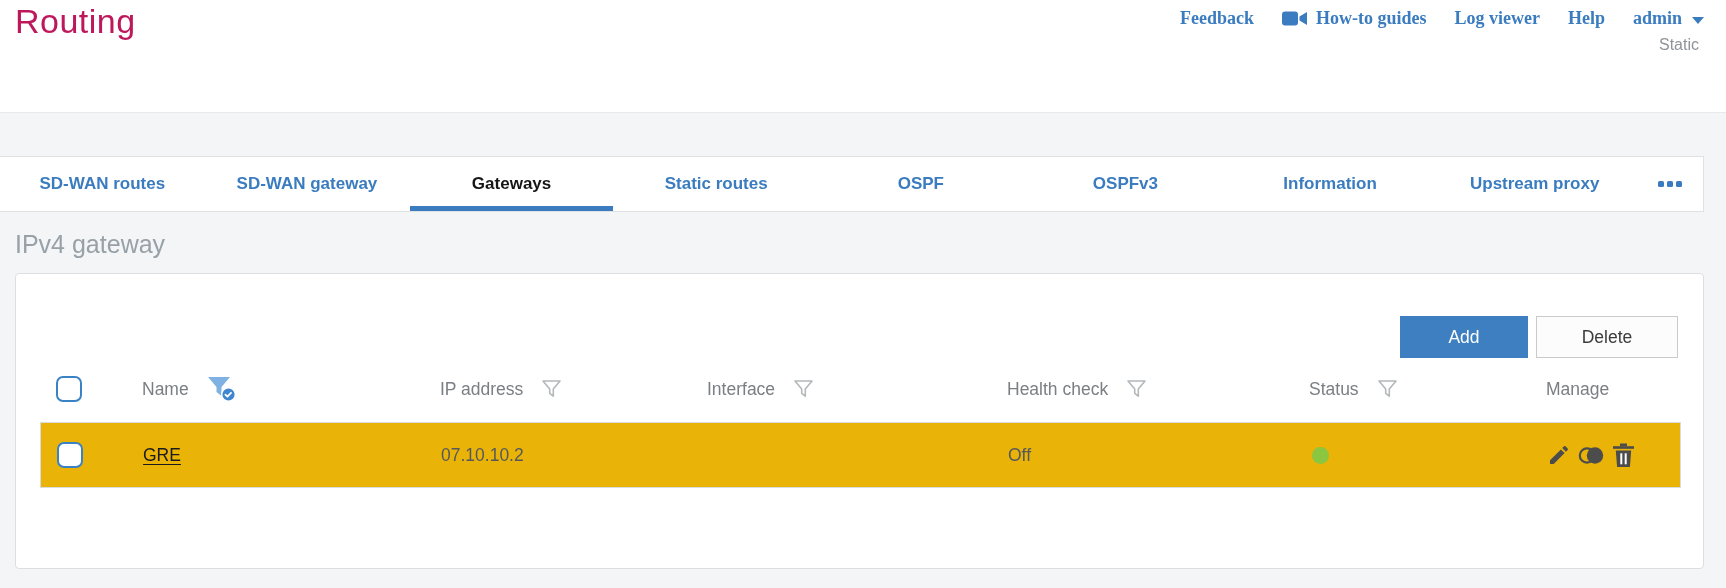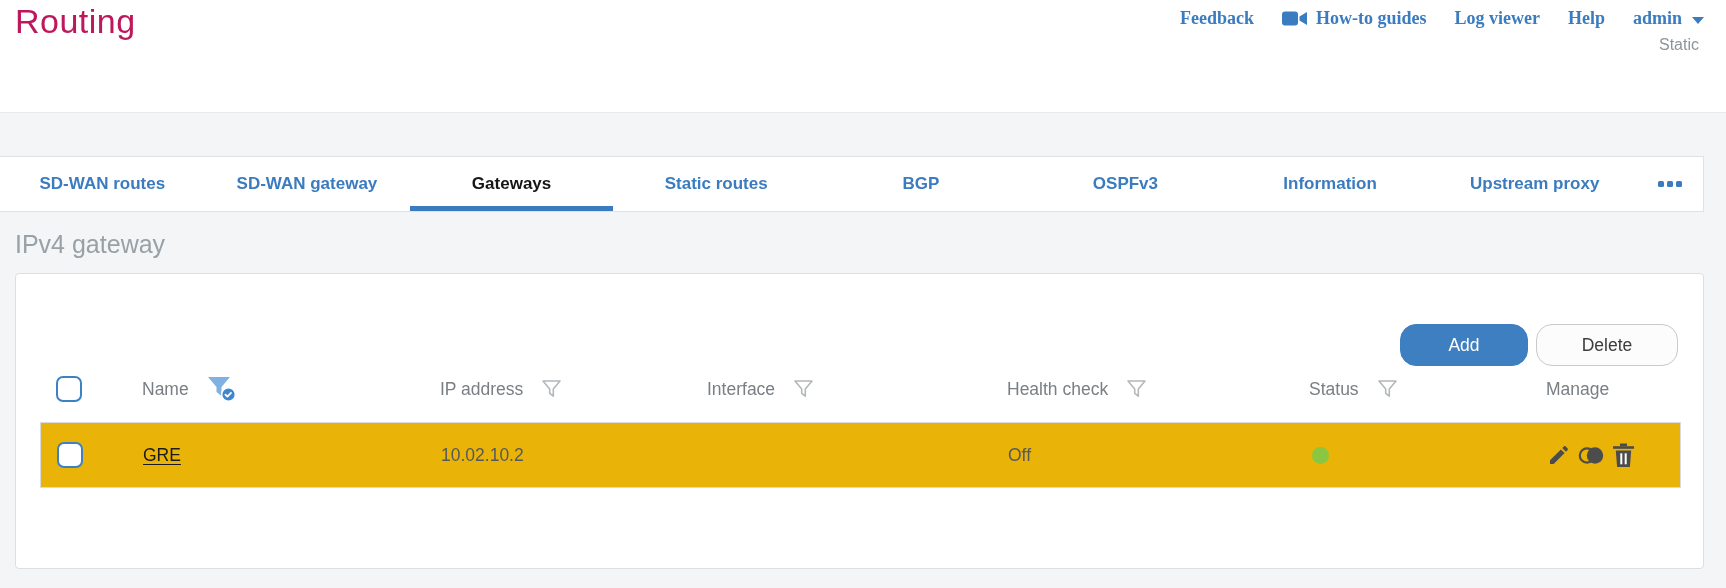--- a/index.html
+++ b/index.html
@@ -33,22 +33,22 @@
     background:var(--accent);}
   .tab-more{width:66px; display:flex; align-items:center; justify-content:center; gap:3px; cursor:pointer;}
   .tab-more i{width:6px; height:6px; border-radius:1.5px; background:var(--accent); display:block;}
   
   .section-heading{position:absolute; left:15px; top:230px; font-size:25px; font-weight:400;
     color:#97a1a7;}
   .card{position:absolute; left:15px; top:273px; width:1689px; height:296px; background:#fff;
     border:1px solid #dcdedf; border-radius:4px;}
   
   .toolbar{position:absolute; top:42px; right:25px; display:flex; gap:8px;}
-  .btn{height:42px; border-radius:16px; font-size:17.5px; font-family:inherit;
-    display:flex; align-items:center; justify-content:center; cursor:pointer;margin-top:8px;}
+  .btn{height:42px; border-radius:0; font-size:17.5px; font-family:inherit;
+    display:flex; align-items:center; justify-content:center; cursor:pointer;}
   .btn-primary{width:128px; background:var(--accent-btn); color:#fff; border:1px solid var(--accent-btn);}
   .btn-secondary{width:142px; background:#fcfcfc; color:#3c3c3c; border:1px solid #c8cacb;}
   
   .grid{display:grid; grid-template-columns:86px 298px 267px 300px 302px 237px 1fr;
     align-items:center;}
   .grid > div{padding-left:16px; display:flex; align-items:center;}
   .thead{position:absolute; left:24px; top:93px; width:1641px; height:44px;}
   .th{gap:18px; font-size:17.5px; color:#797f84;}
   .row-box{position:absolute; left:24px; top:148px; width:1641px; height:66px;
     background:#eab308; border:1px solid #d9dbdc;}
@@ -97,21 +97,21 @@
     </span>
   </div>
   <div class="brand">Static</div>
 </div>
 
 <div class="tabbar">
   <div class="tab">SD-WAN routes</div>
   <div class="tab">SD-WAN gateway</div>
   <div class="tab active">Gateways</div>
   <div class="tab">Static routes</div>
-  <div class="tab">BGP</div>
+  <div class="tab">OSPF</div>
   <div class="tab">OSPFv3</div>
   <div class="tab">Information</div>
   <div class="tab">Upstream proxy</div>
   <div class="tab-more">
     <i></i>
       <i></i>
       <i></i>
   </div>
 </div>
 
@@ -176,21 +176,21 @@
   </div>
 
   <div class="row-box">
     <div class="grid">
       <div>
         <span class="checkbox"></span>
       </div>
       <div class="cell">
         <span class="name-link">GRE</span>
       </div>
-      <div class="cell">10.02.10.2</div>
+      <div class="cell">07.10.10.2</div>
       <div class="cell"></div>
       <div class="cell">Off</div>
       <div>
         <span class="status-dot"></span>
       </div>
       <div class="actions">
         <span class="icon-btn">
           <svg width="24" height="24" viewBox="0 0 24 24">
               <path fill="#4c4c4c" d="M3 17.3V21h3.7L17.6 10.1 13.9 6.4 3 17.3zM20.7 7c.4-.4.4-1 0-1.4l-2.3-2.3c-.4-.4-1-.4-1.4 0L15.2 5.1l3.7 3.7L20.7 7z"></path>
             </svg>

